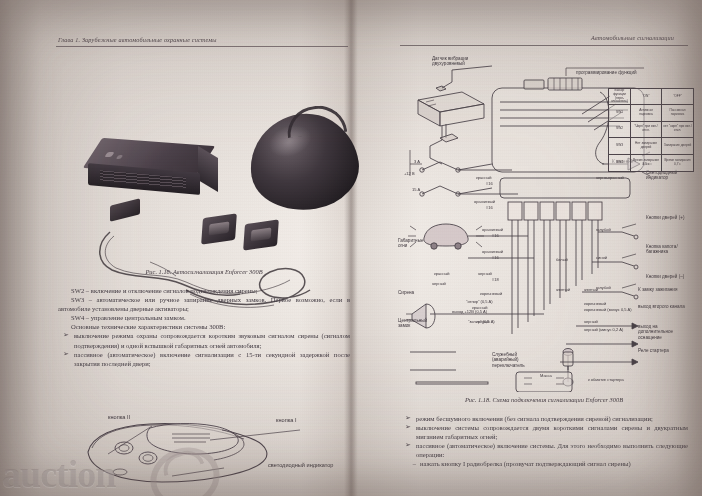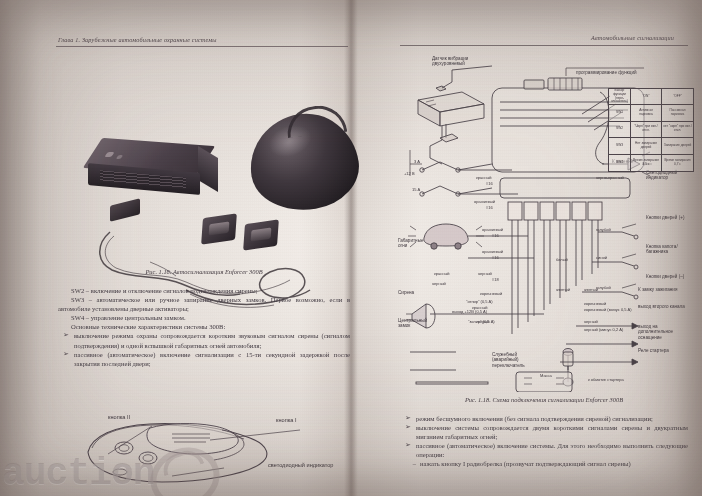--- a/index.html
+++ b/index.html
@@ -175,21 +175,21 @@
   #ptable div.lastrow{border-bottom:none;}
 
   
   #rp-text{left:400px;top:414px;width:288px;}
   .dash-row{display:flex;margin:0;}
   .dash-mark{width:16px;flex:0 0 16px;text-align:right;padding-right:4px;}
 
   
   #wm{
     position:absolute;left:2px;top:452px;
-    font-family:Liberation Mono, monospace;
+    font-family:Liberation Serif, serif;
     font-size:38px;font-weight:700;letter-spacing:-1px;
     color:rgba(150,140,140,.45);
     text-shadow:0 1px 0 rgba(255,255,255,.35);
     user-select:none;
   }
   #wm-ring{
     position:absolute;left:150px;top:448px;width:58px;height:48px;
     border:6px solid rgba(168,156,156,.42);border-radius:50%;
     transform:rotate(-18deg);
   }

